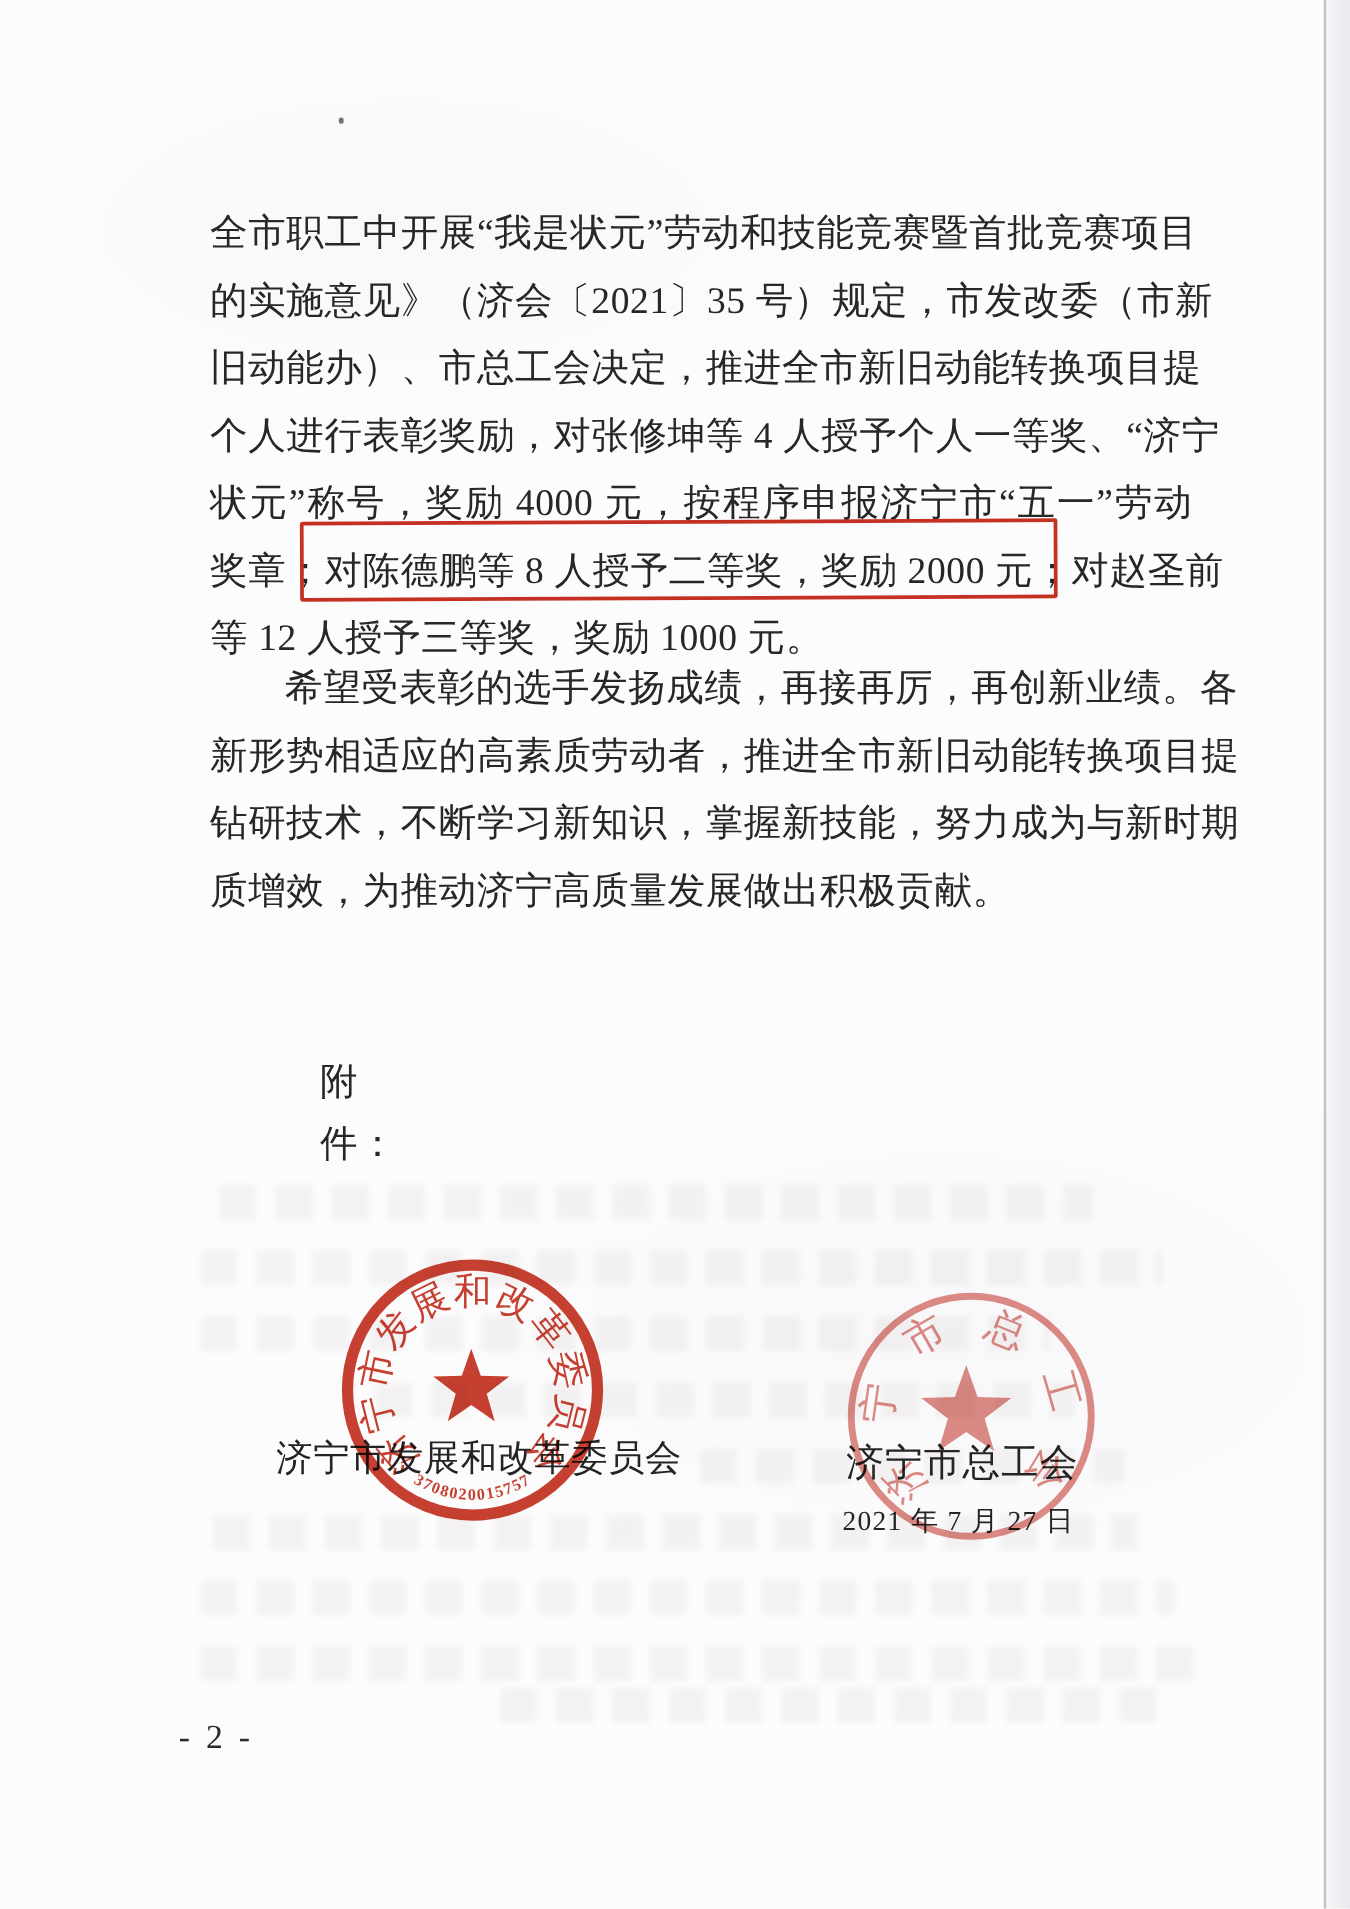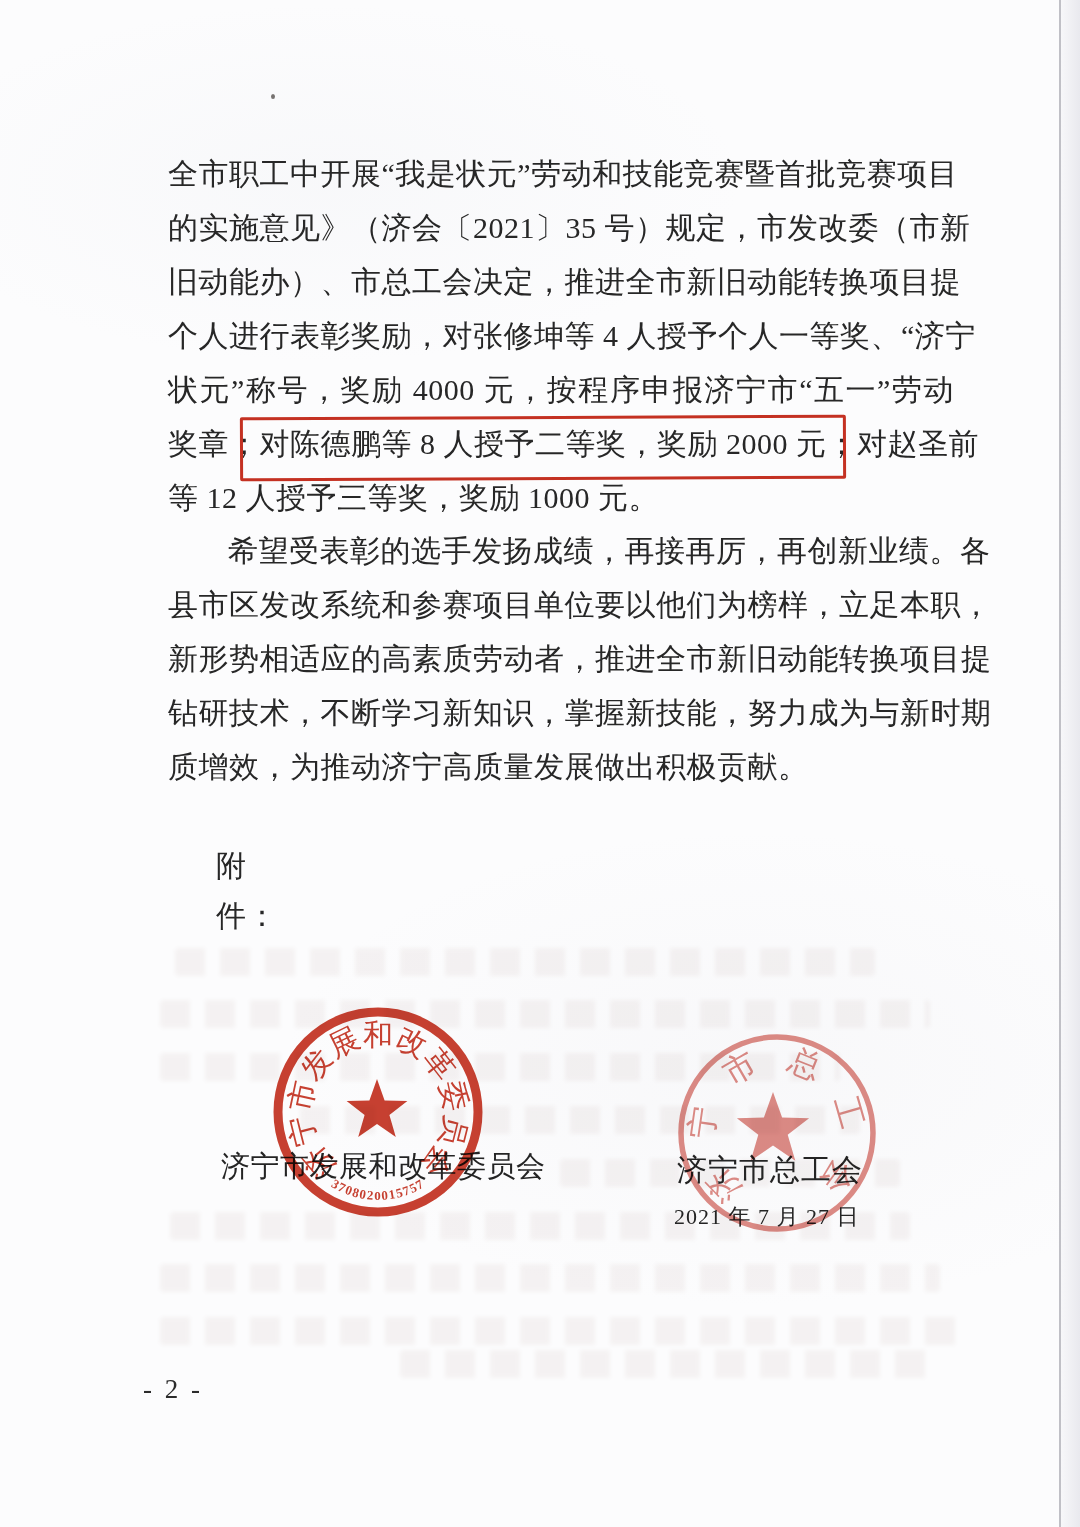--- a/index.html
+++ b/index.html
@@ -21,42 +21,42 @@
   .edge-strip {
     position: absolute; top: 0; right: 0; width: 21px; height: 100%;
     background: linear-gradient(90deg, #f7f7f9, #e9e9ee);
     border-left: 2px solid #c0c0c6;
   }
   .speck { position: absolute; left: 271px; top: 94px; width: 4px; height: 5px;
     background: #55504d; border-radius: 50%; opacity: .8; }
 
   
   .textcol { position: absolute; left: 168px; width: 786px; color: #272727; }
-  .p1 { top: 147px; }
+  .p1 { top: 160px; }
   .p2 { top: 524px; }
   .bline {
     height: 54px; line-height: 54px; font-size: 30px;
     text-align: justify; text-align-last: justify;
     white-space: nowrap; letter-spacing: 0.5px;
   }
   .bline.lastline { text-align-last: left; white-space: normal; }
   .bline.ind { text-indent: 60px; }
 
   
   .highlight-box {
     position: absolute; left: 240px; top: 416px; width: 606px; height: 64px;
     border: 3.5px solid #c43122; border-radius: 2px;
     transform: rotate(-0.25deg);
     pointer-events: none;
   }
 
   
   .attach { position: absolute; left: 216px; top: 841px; display: flex; color: #272727;
     font-size: 30px; }
-  .attach-label { width: 92px; line-height: 50px; letter-spacing: 1px; }
+  .attach-label { width: 92px; line-height: 50px; letter-spacing: 1px; margin-left: 40px; }
   .attach-items div { line-height: 50px; letter-spacing: 1px; }
 
   
   .sig { position: absolute; color: #242424; white-space: nowrap; }
   .sig-left  { left: 221px; top: 1147px; font-size: 29px; letter-spacing: 0.5px; }
   .sig-right { left: 677px; top: 1150px; font-size: 30px; letter-spacing: 1px; }
   .sig-date  { left: 674px; top: 1202px; font-size: 22px; letter-spacing: 1px; }
   .page-num  { position: absolute; left: 143px; top: 1374px; font-size: 27px;
     letter-spacing: 3px; color: #2b2b2b; }
 
@@ -84,21 +84,20 @@
     <div class="bline">的实施意见》（济会〔2021〕35 号）规定，市发改委（市新</div>
     <div class="bline">旧动能办）、市总工会决定，推进全市新旧动能转换项目提</div>
     <div class="bline">个人进行表彰奖励，对张修坤等 4 人授予个人一等奖、“济宁</div>
     <div class="bline">状元”称号，奖励 4000 元，按程序申报济宁市“五一”劳动</div>
     <div class="bline">奖章；对陈德鹏等 8 人授予二等奖，奖励 2000 元；对赵圣前</div>
     <div class="bline lastline">等 12 人授予三等奖，奖励 1000 元。</div>
   </section>
 
   <section class="textcol p2">
     <div class="bline ind">希望受表彰的选手发扬成绩，再接再厉，再创新业绩。各</div>
-    <div class="bline">县市区发改系统和参赛项目单位要以他们为榜样，立足本职，</div>
     <div class="bline">新形势相适应的高素质劳动者，推进全市新旧动能转换项目提</div>
     <div class="bline">钻研技术，不断学习新知识，掌握新技能，努力成为与新时期</div>
     <div class="bline lastline">质增效，为推动济宁高质量发展做出积极贡献。</div>
   </section>
 
   <div class="highlight-box" title="对陈德鹏等 8 人授予二等奖，奖励 2000 元；"></div>
 
   <div class="attach">
     <div class="attach-label">附件：</div>
   </div>

